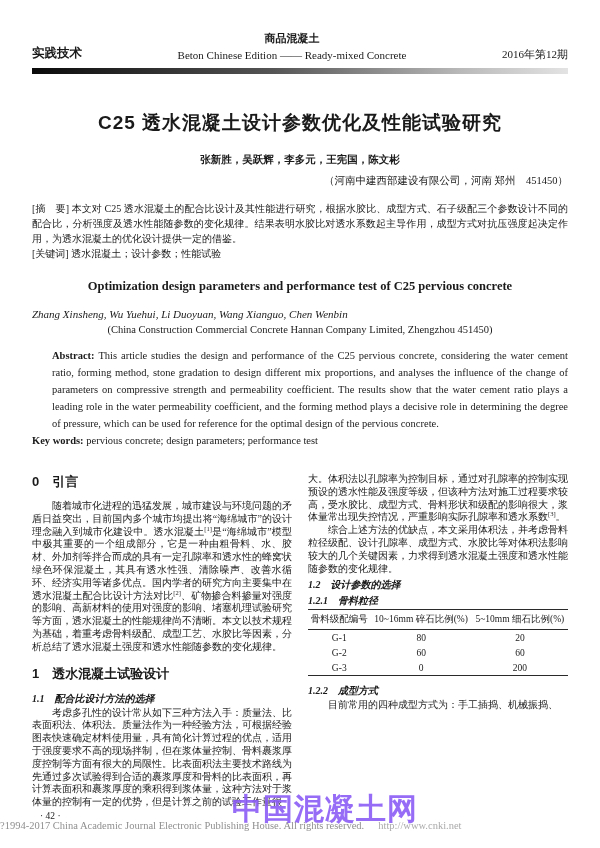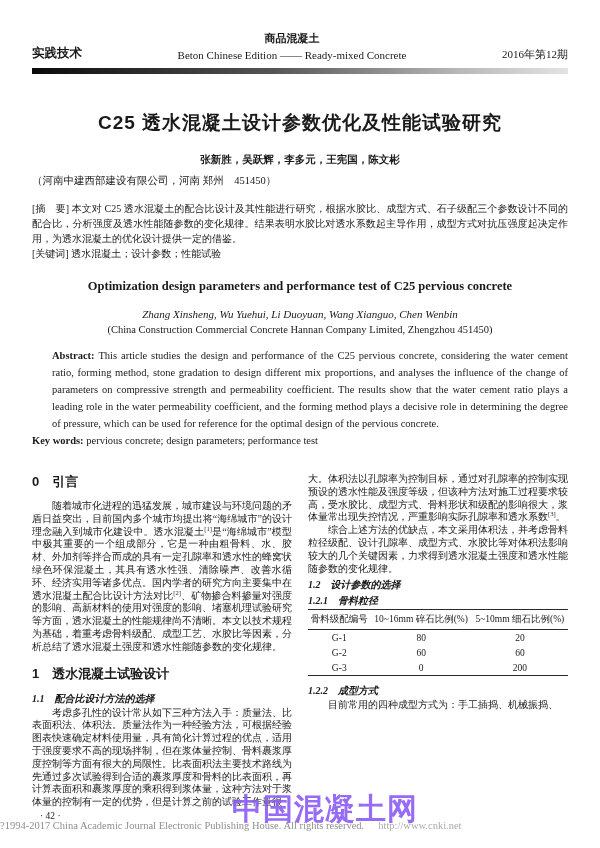--- a/index.html
+++ b/index.html
@@ -40,33 +40,33 @@
   .title-cn {
     margin-top: 36px; text-align: center;
     font-family: "Liberation Sans", "DejaVu Sans", sans-serif;
     font-weight: bold; font-size: 19px; letter-spacing: 1px;
   }
   .authors-cn {
     margin-top: 17px; text-align: center;
     font-family: "Liberation Sans", "DejaVu Sans", sans-serif;
     font-weight: bold; font-size: 10.5px;
   }
-  .affil-cn { margin-top: 7px; text-align: left; font-size: 10.5px; }
+  .affil-cn { margin-top: 7px; text-align: right; font-size: 10.5px; }
 
   
   .abs-cn { margin-top: 13px; font-size: 10px; line-height: 15px; text-align: justify; }
   .abs-cn .lbl, .kw-cn .lbl { font-weight: normal; }
   .kw-cn { font-size: 10px; line-height: 15px; }
 
   
   .title-en {
     margin-top: 18px; text-align: center;
     font-weight: bold; font-size: 12.5px;
   }
-  .authors-en { margin-top: 14px; text-align: center; font-style: italic; font-size: 11px; }
+  .authors-en { margin-top: 14px; text-align: left; font-style: italic; font-size: 11px; }
   .affil-en { margin-top: 4px; text-align: center; font-size: 10.5px; }
   .abs-en { margin-top: 12px; font-size: 10.5px; line-height: 17px; text-align: justify; margin-left: 20px; }
   .abs-en .lbl, .kw-en .lbl { font-weight: bold; font-style: normal; }
   .kw-en { font-size: 10.5px; line-height: 17px; }
 
   
   .columns {
     margin-top: 24px;
     display: flex; justify-content: space-between;
   }

